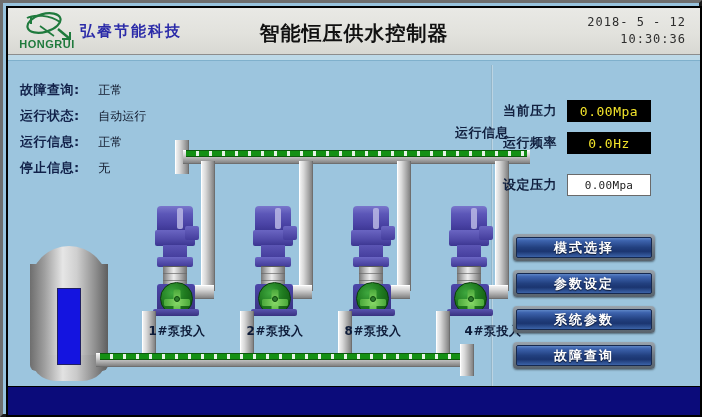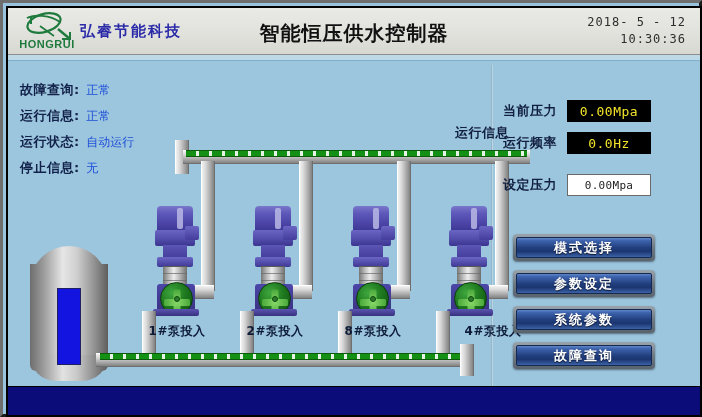--- a/index.html
+++ b/index.html
@@ -71,21 +71,21 @@
   }
 
   
   .status-list{position:absolute;left:12px;top:15px;}
   .status-row{height:26px;line-height:26px;white-space:nowrap;}
   .status-key{
     font-size:13px;font-weight:bold;color:#12224a;letter-spacing:.5px;
     font-family:"DejaVu Sans","Liberation Sans",sans-serif;
   }
   .status-val{
-    font-size:12px;color:#1d4ed8;margin-left:2px;
+    font-size:12px;color:#0f172a;margin-left:14px;
     font-family:"DejaVu Sans","Liberation Sans",sans-serif;
   }
 
   
   .v-divider{
     position:absolute;left:483px;top:4px;width:2px;height:322px;
     background:linear-gradient(90deg,#7fa7bd,#cfe3ef);
   }
 
   
@@ -278,26 +278,26 @@
     <div class="sub-strip"></div>
 
     <div class="canvas">
 
       <div class="status-list">
         <div class="status-row">
           <span class="status-key">故障查询:</span>
           <span class="status-val">正常</span>
         </div>
         <div class="status-row">
+          <span class="status-key">运行状态:</span>
+          <span class="status-val">自动运行</span>
+        </div>
+        <div class="status-row">
           <span class="status-key">运行信息:</span>
           <span class="status-val">正常</span>
-        </div>
-        <div class="status-row">
-          <span class="status-key">运行状态:</span>
-          <span class="status-val">自动运行</span>
         </div>
         <div class="status-row">
           <span class="status-key">停止信息:</span>
           <span class="status-val">无</span>
         </div>
       </div>
 
       <div class="v-divider"></div>
 
       <div class="tank">

